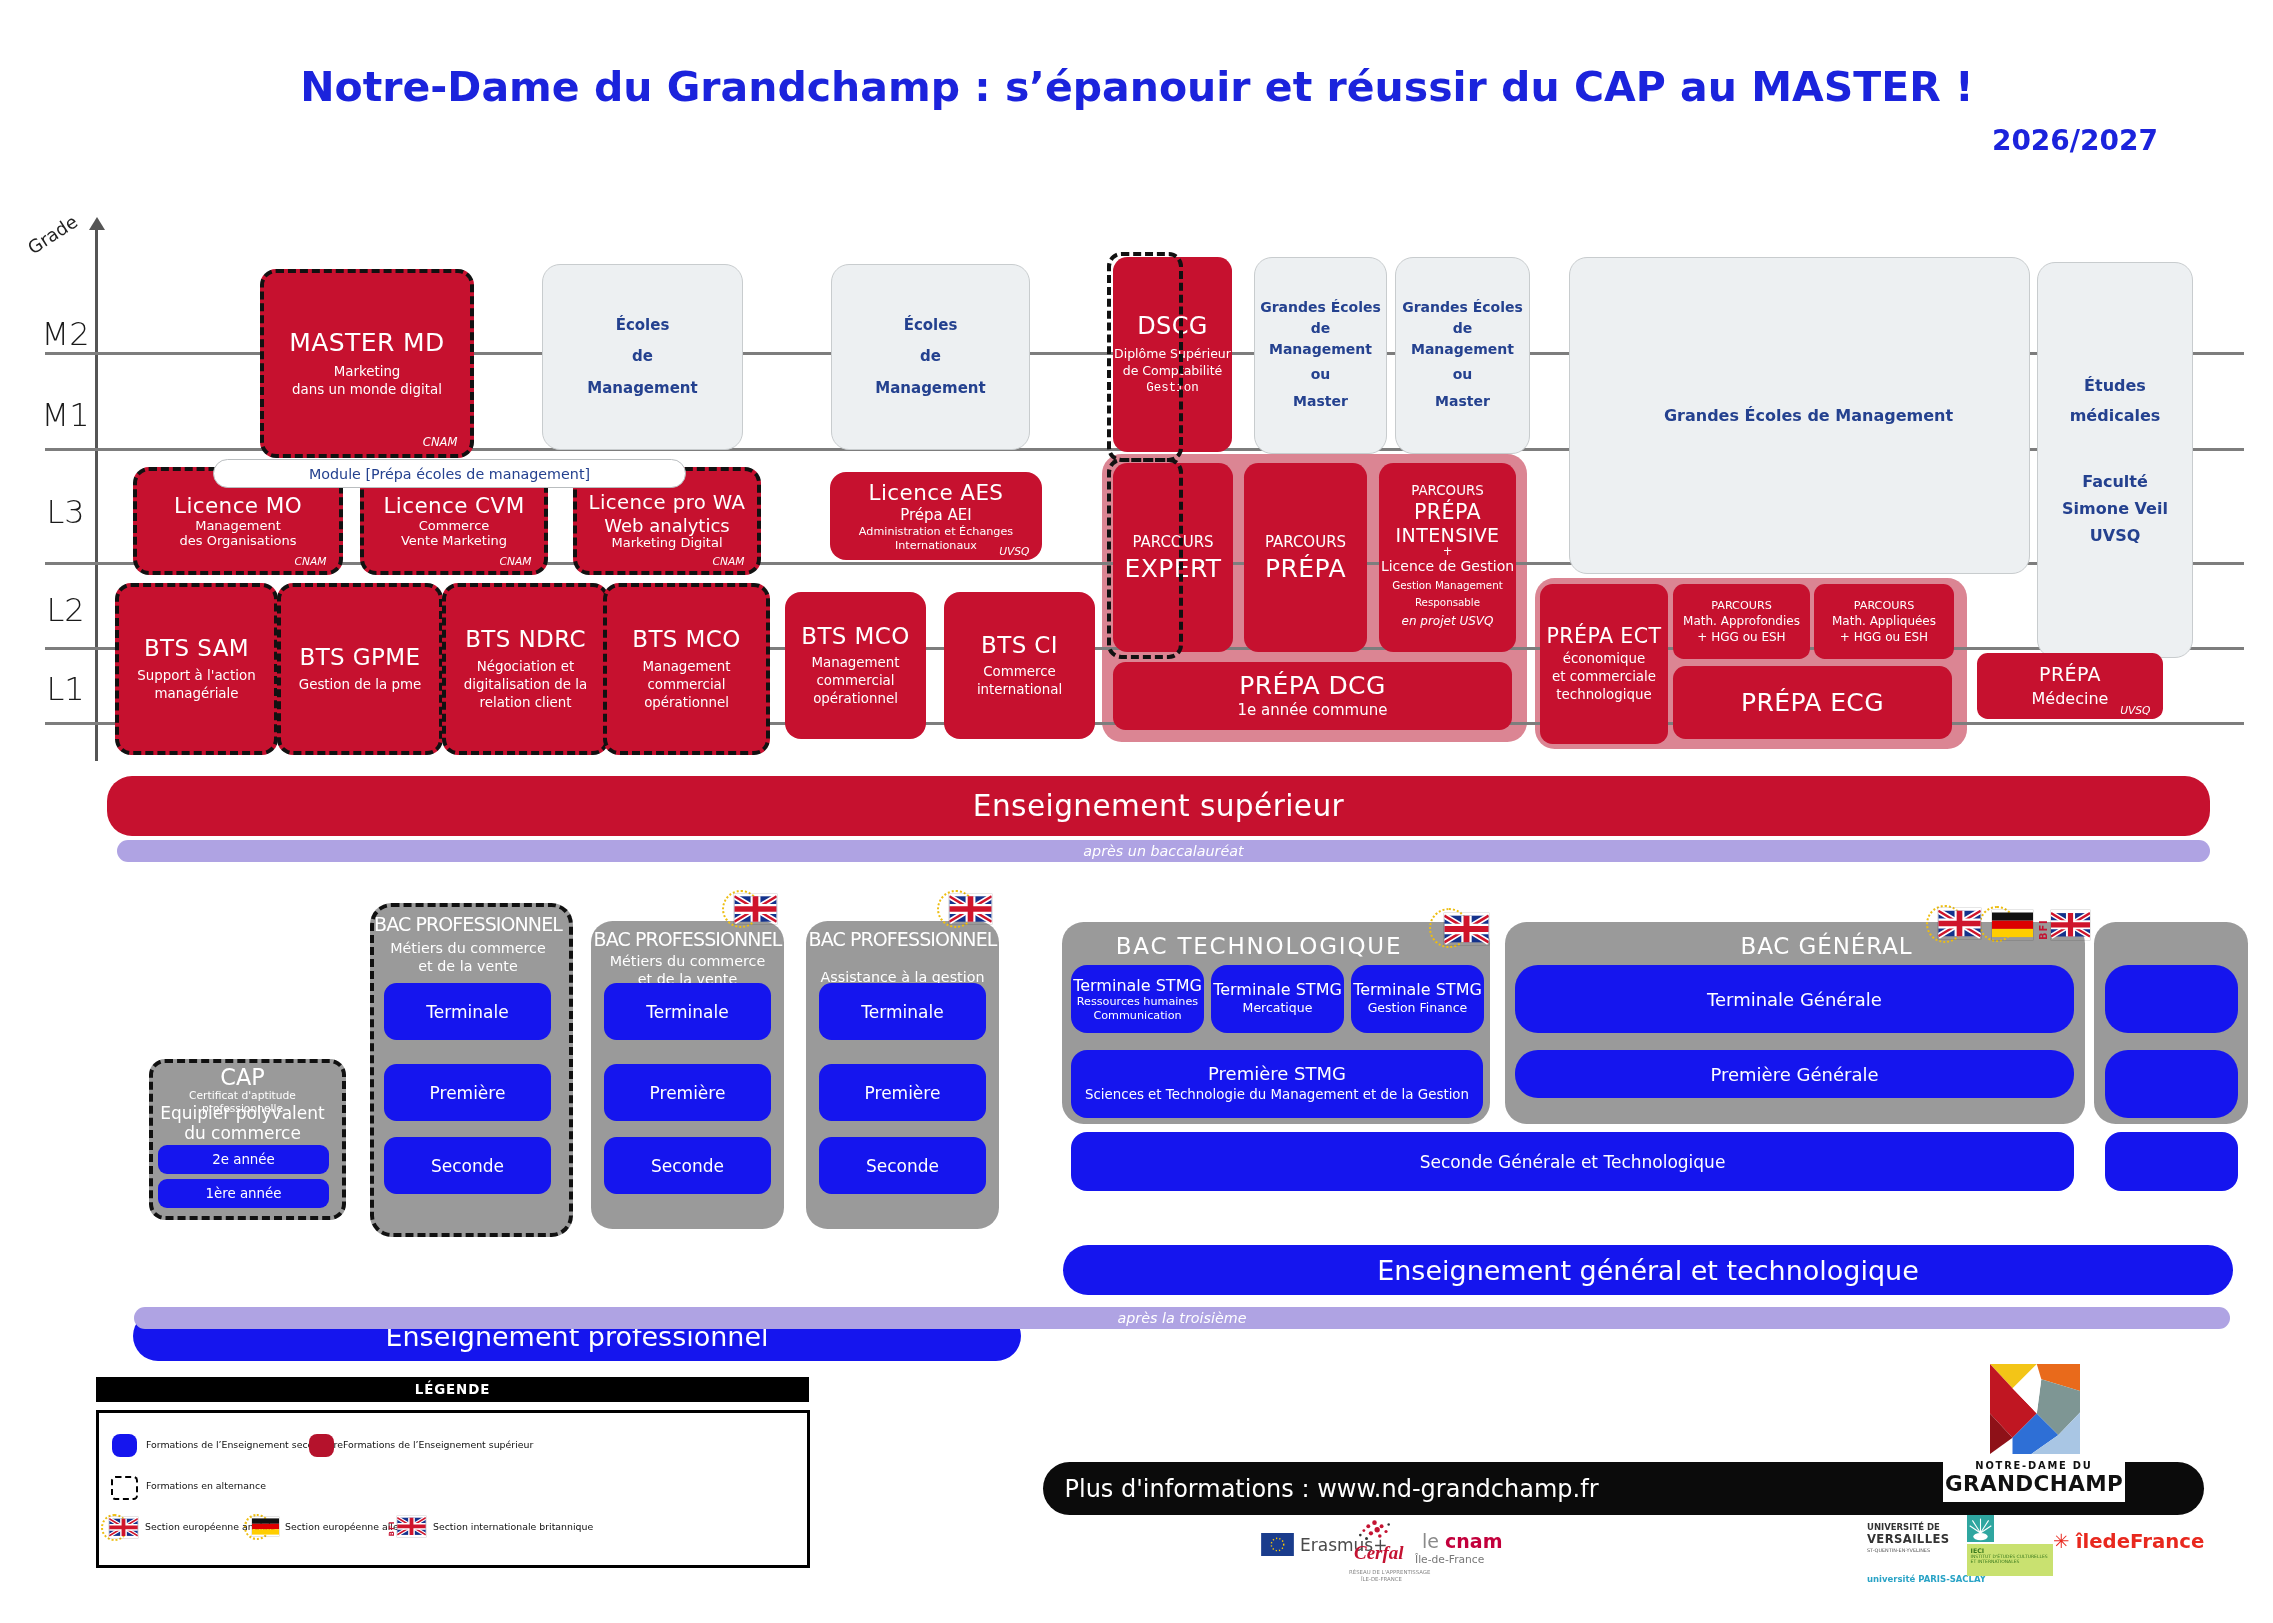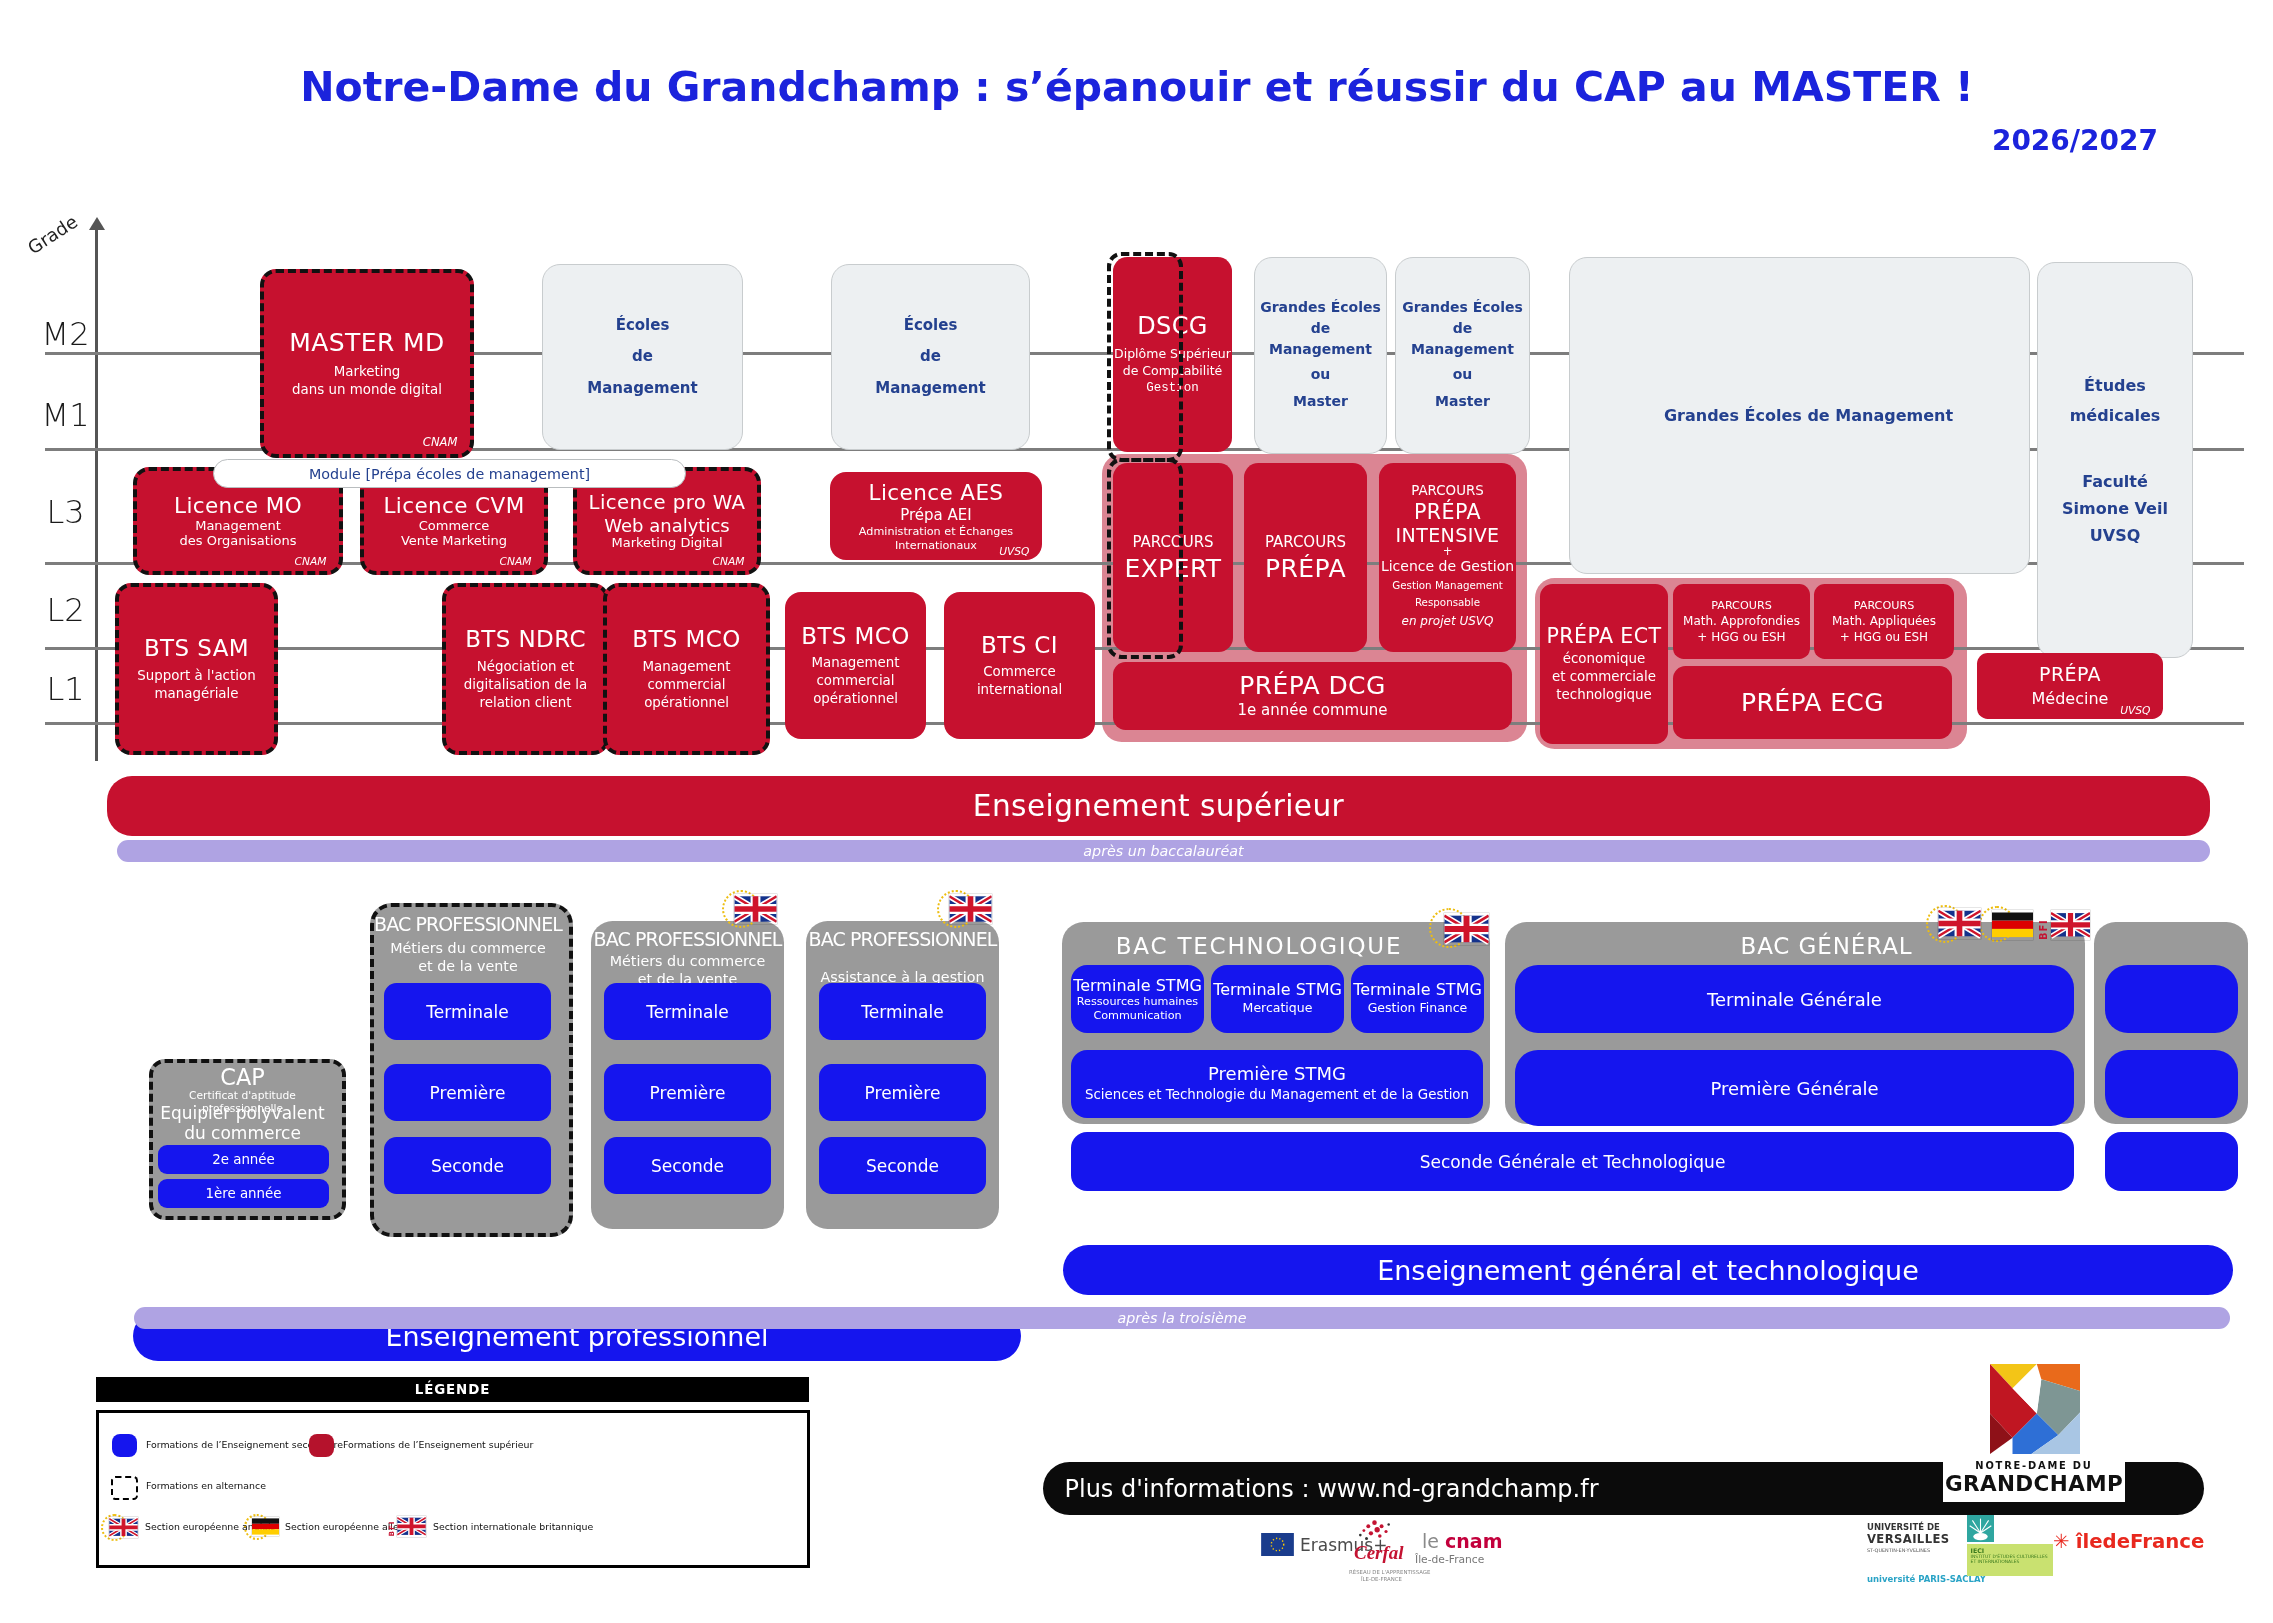--- a/index.html
+++ b/index.html
@@ -185,20 +185,24 @@
   </div>
 
   <div class="dashover" style="left:1107px;top:252px;width:68px;height:202px;"></div>
   <div class="dashover" style="left:1107px;top:458px;width:68px;height:193px;"></div>
 
   <div class="redbox dashed" style="left:115px;top:583px;width:155px;height:164px;">
     <div class="bx-t">BTS SAM</div>
     <div class="bx-s">Support à l'action</div>
     <div class="bx-s">managériale</div>
   </div>
+  <div class="redbox dashed" style="left:277px;top:583px;width:158px;height:164px;">
+    <div class="bx-t">BTS GPME</div>
+    <div class="bx-s">Gestion de la pme</div>
+  </div>
   <div class="redbox dashed" style="left:442px;top:583px;width:159px;height:164px;">
     <div class="bx-t">BTS NDRC</div>
     <div class="bx-s">Négociation et</div>
     <div class="bx-s">digitalisation de la</div>
     <div class="bx-s">relation client</div>
   </div>
   <div class="redbox dashed" style="left:603px;top:583px;width:159px;height:164px;">
     <div class="bx-t">BTS MCO</div>
     <div class="bx-s">Management</div>
     <div class="bx-s">commercial</div>
@@ -356,21 +360,21 @@
       <use href="#deflag"></use>
     </svg>
   <span class="bfi" style="left:2038px;top:908px;height:32px;">BFI</span>
   <svg class="flag" style="left:2051px;top:910px;" width="39" height="29.6" viewBox="0 0 44 33">
       <use href="#ukflag"></use>
     </svg>
 
   <div class="bluepill" style="left:1515px;top:965px;width:559px;height:68px;border-radius:23px;font-size:18px;">
     <span>Terminale Générale</span>
   </div>
-  <div class="bluepill" style="left:1515px;top:1050px;width:559px;height:76px;border-radius:23px;font-size:18px;">
+  <div class="bluepill" style="left:1515px;top:1050px;width:559px;height:48px;border-radius:23px;font-size:18px;">
     <span>Première Générale</span>
   </div>
 
   <div class="graypanel" style="left:2094px;top:922px;width:154px;height:202px;"></div>
   <div class="bluepill" style="left:2105px;top:965px;width:133px;height:68px;border-radius:23px;"></div>
   <div class="bluepill" style="left:2105px;top:1050px;width:133px;height:68px;border-radius:23px;"></div>
 
   <div class="bluepill" style="left:1071px;top:1132px;width:1003px;height:59px;border-radius:16px;font-size:17px;">
     <span>Seconde Générale et Technologique</span>
   </div>

